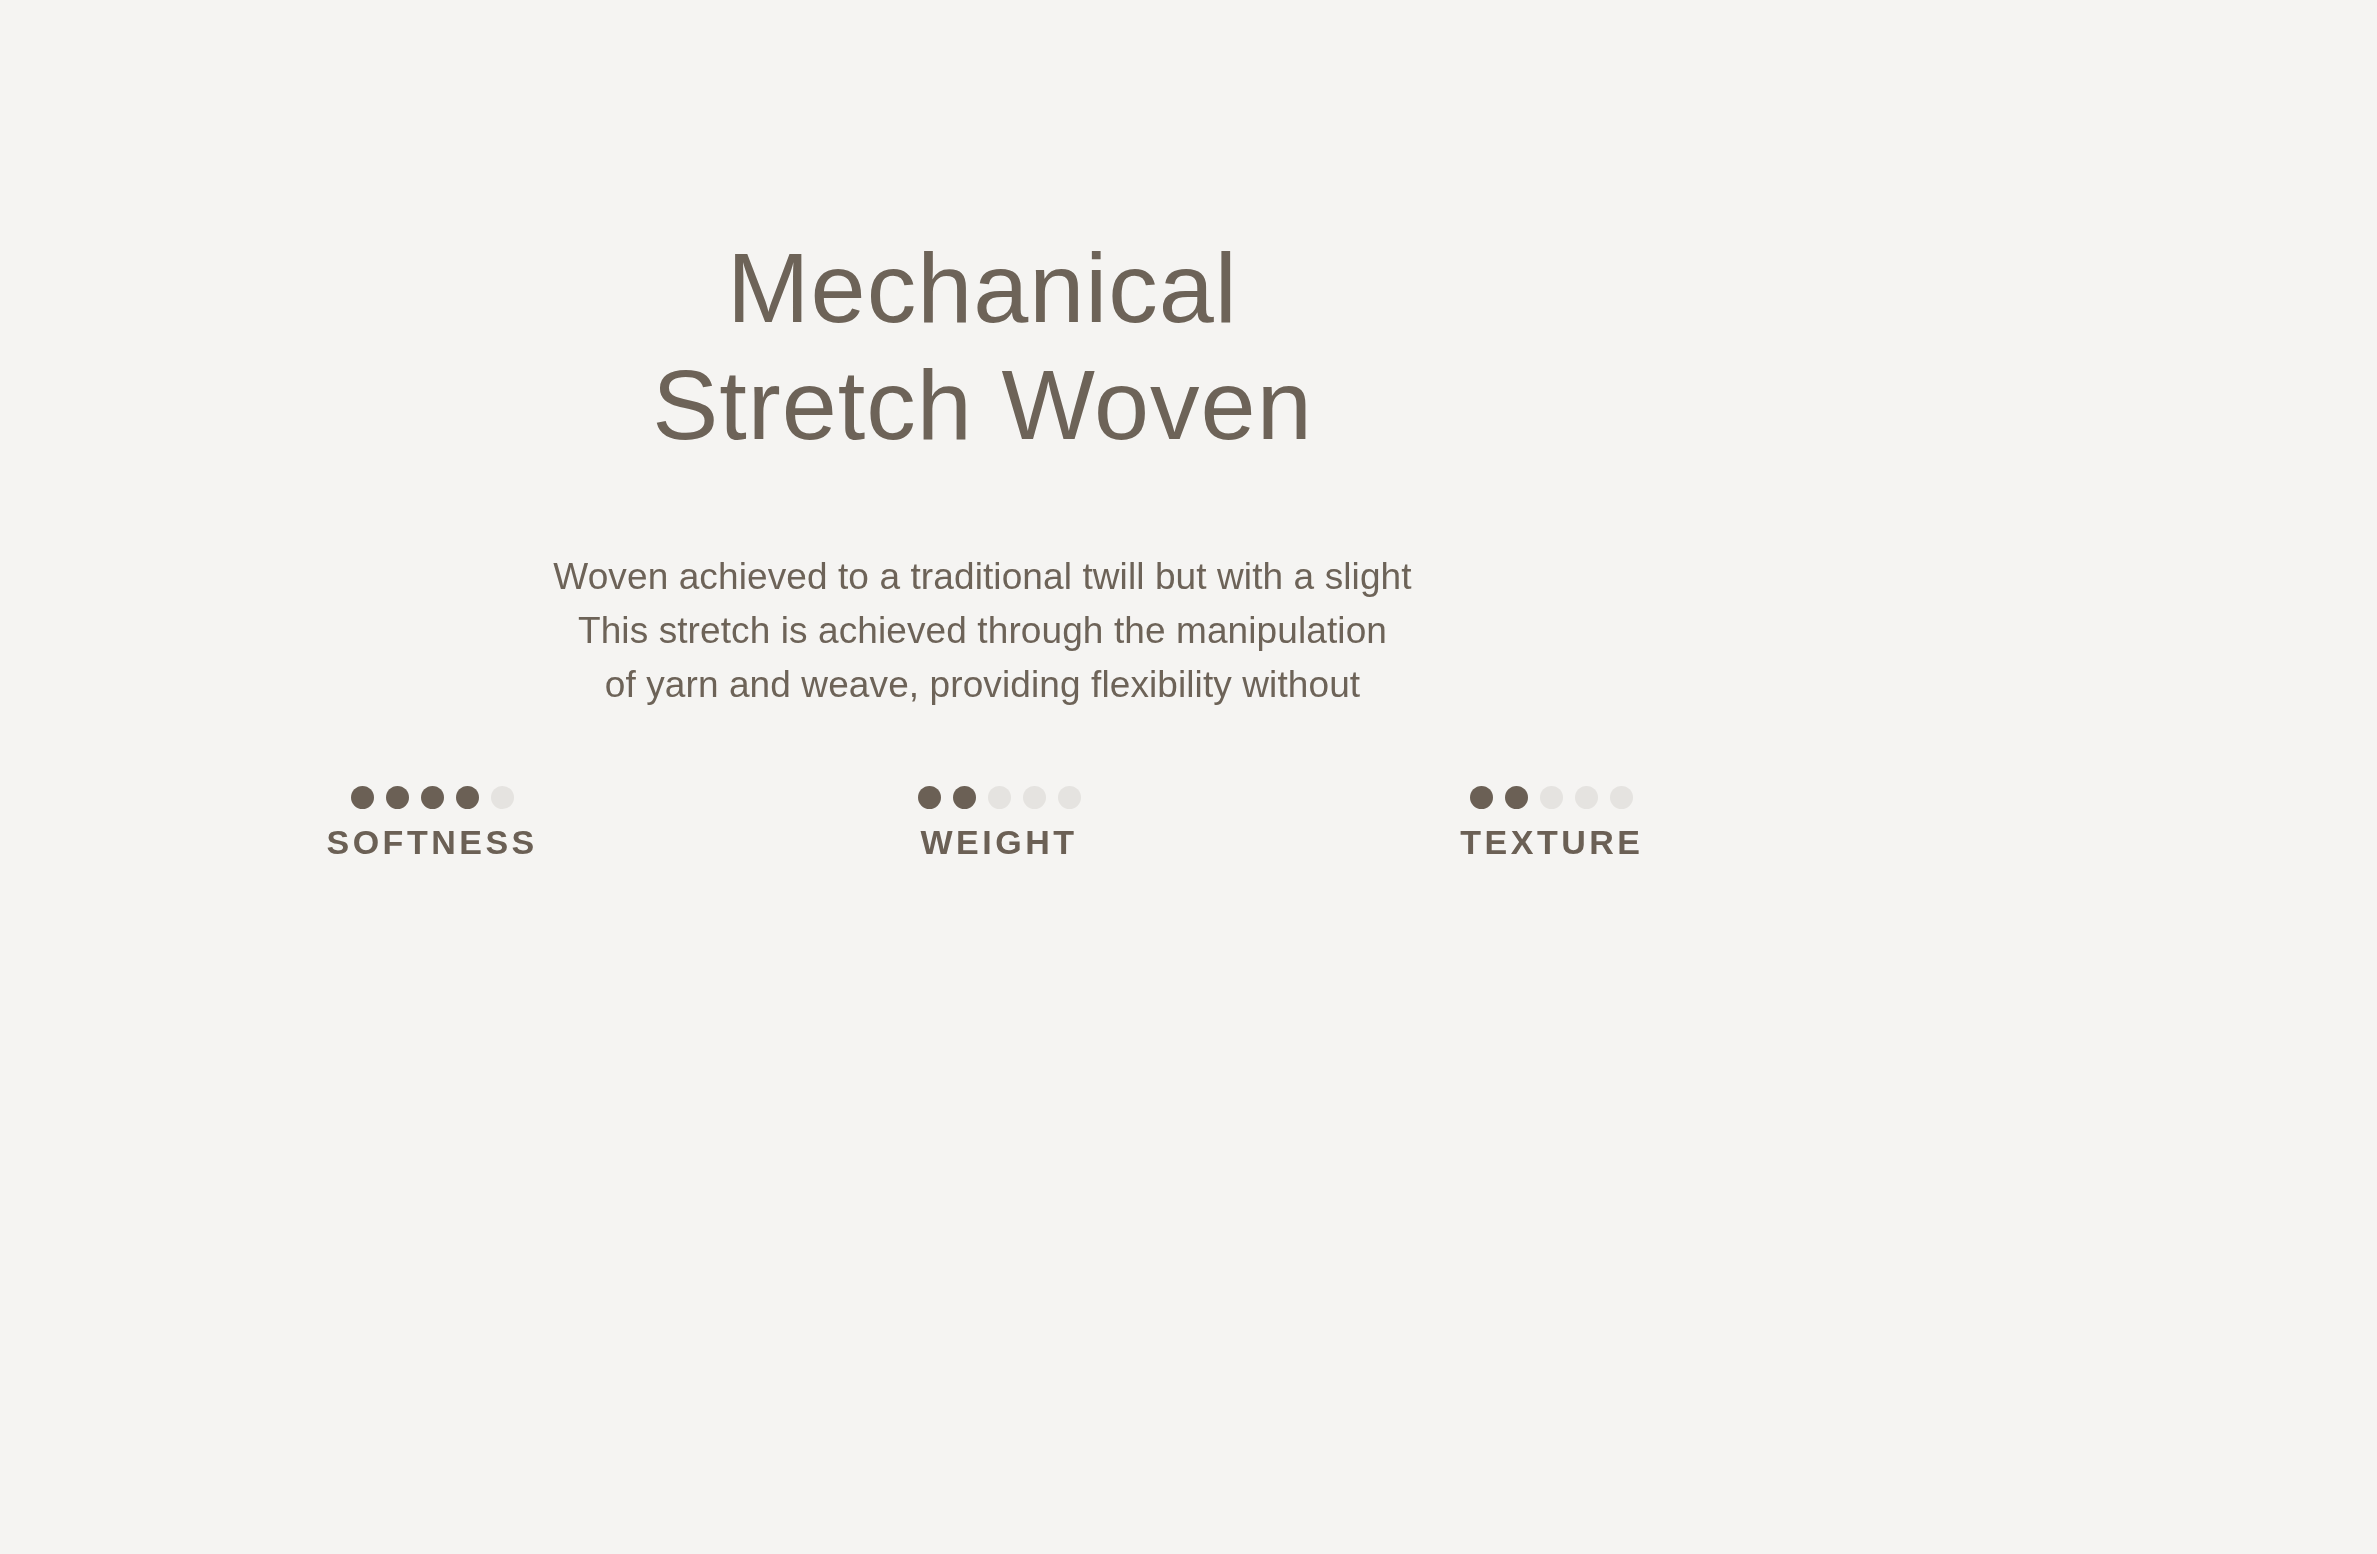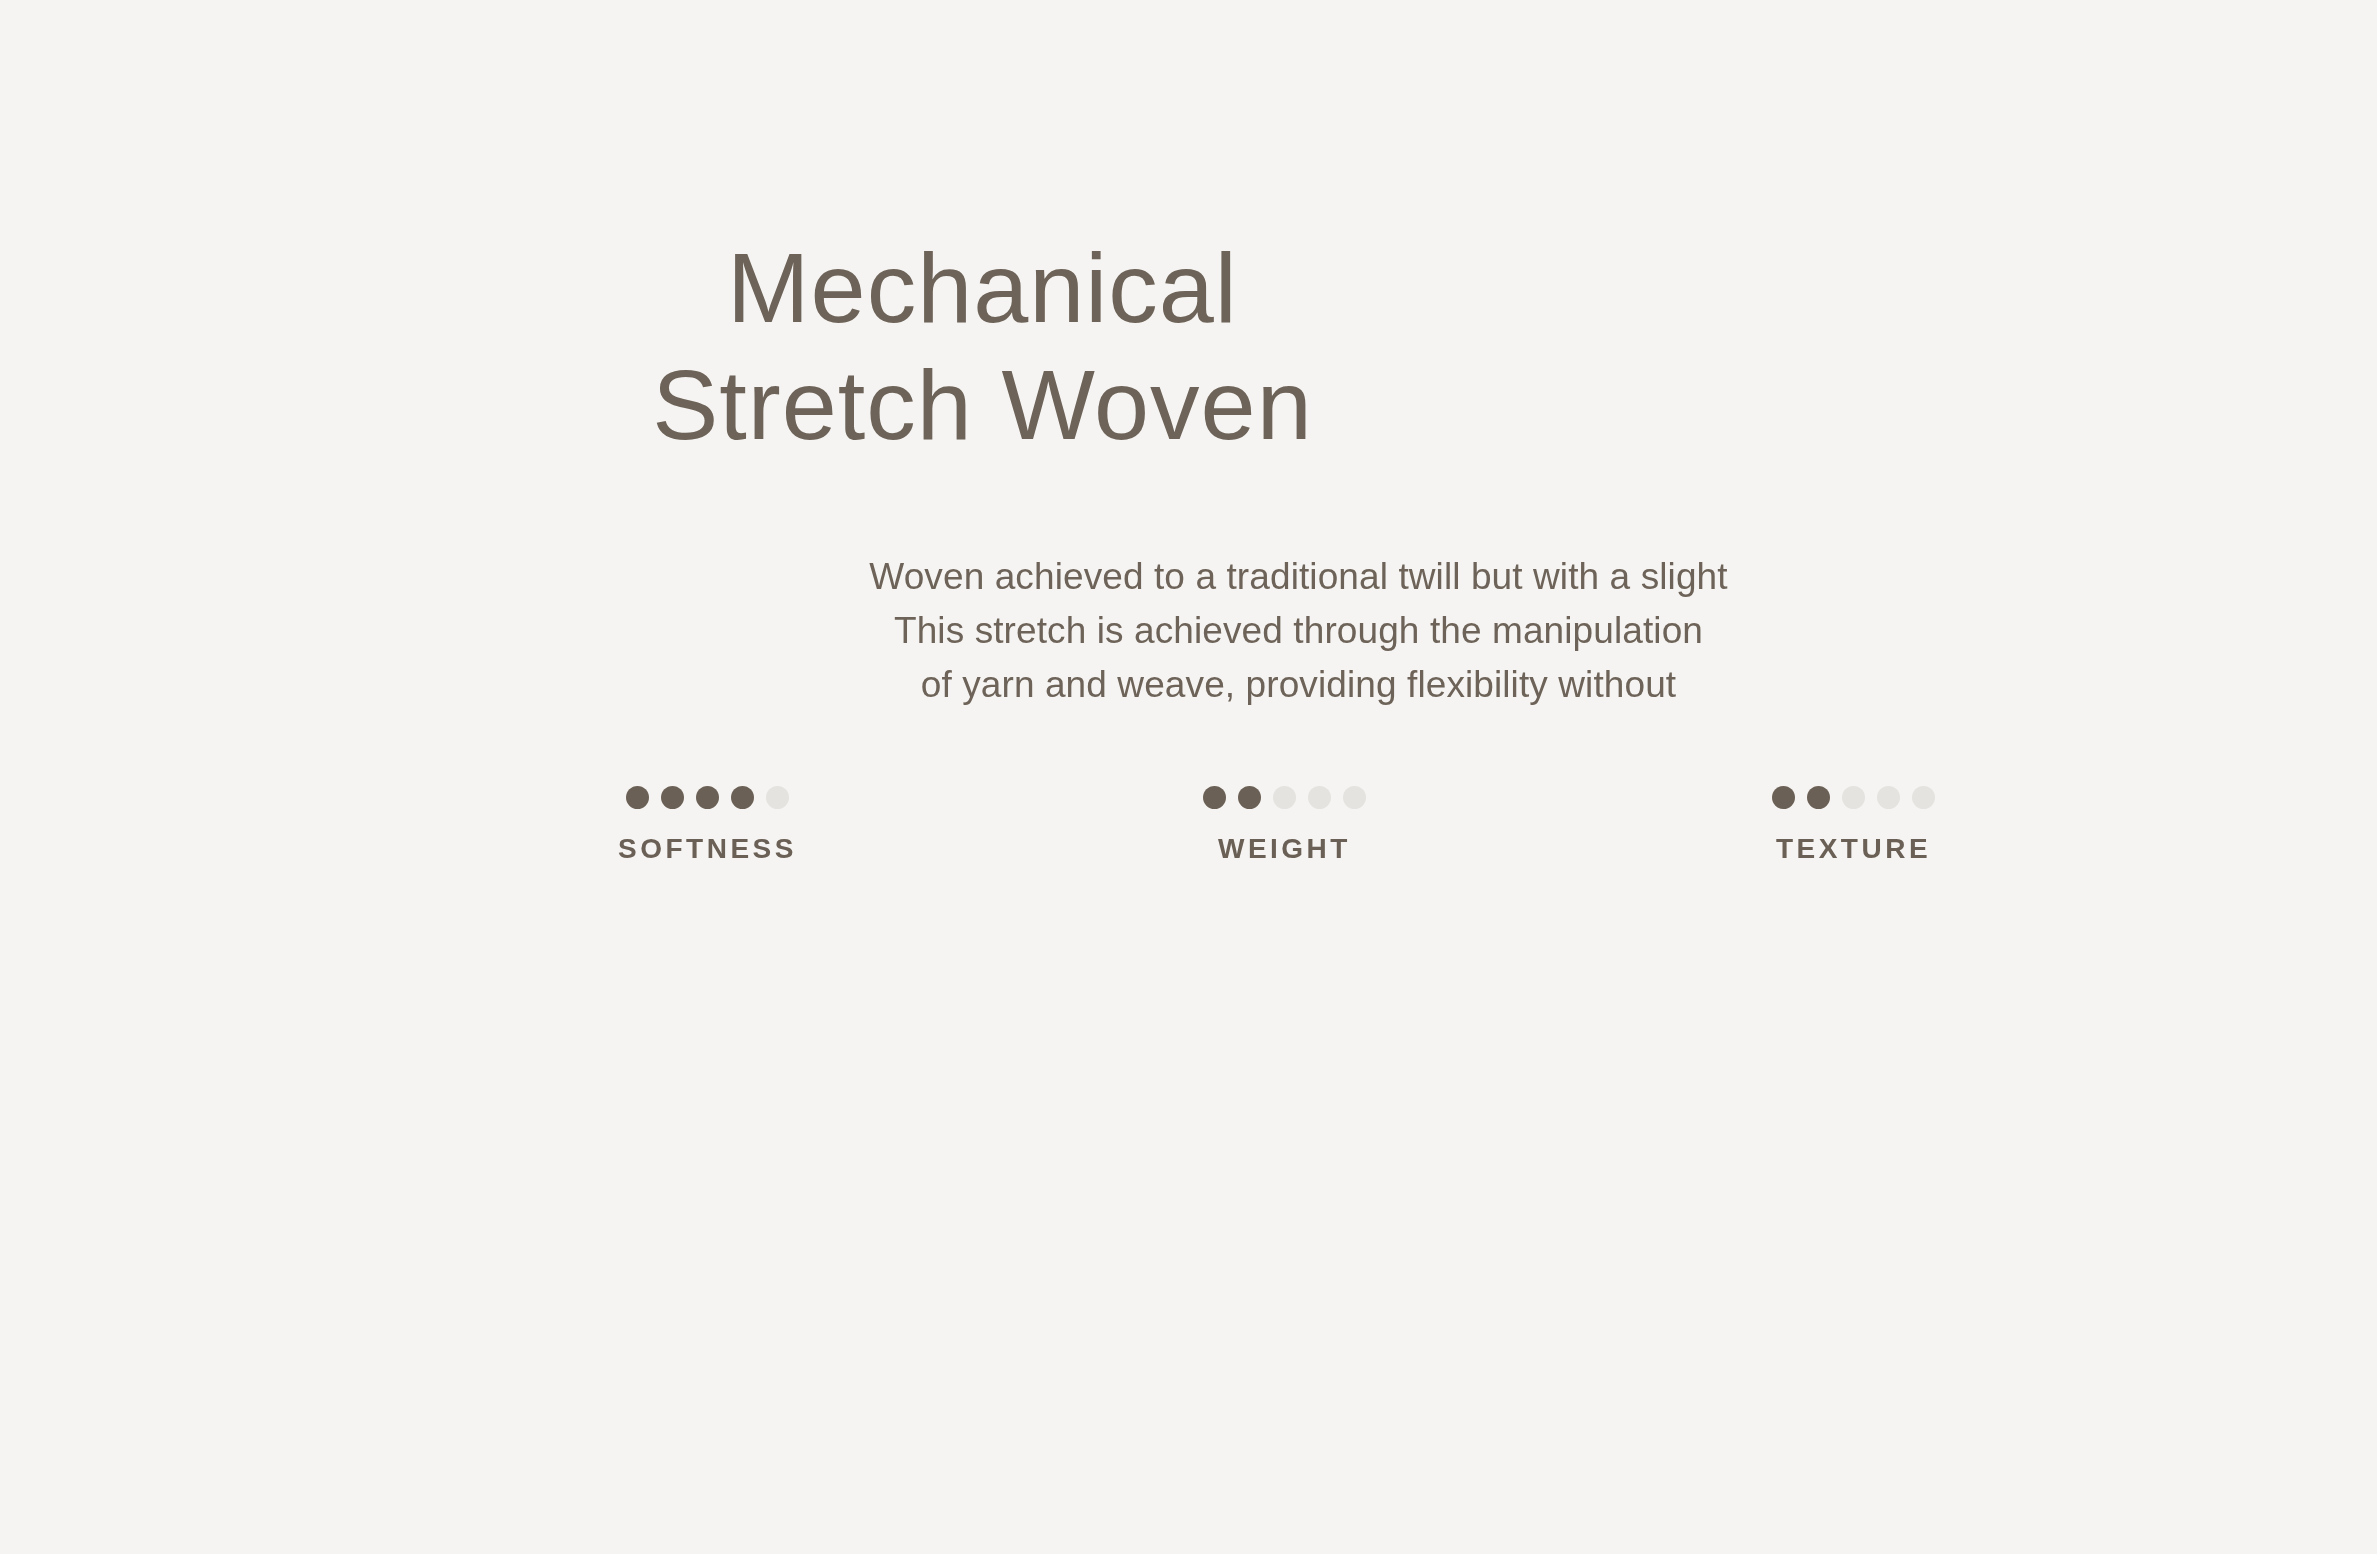--- a/index.html
+++ b/index.html
@@ -15,21 +15,21 @@
     overflow: hidden;
   }
 
   .page {
     position: relative;
     width: 1965px;
     height: 1555px;
     box-sizing: border-box;
     display: flex;
     flex-direction: column;
-    align-items: flex-end;
+    align-items: center;
   }
 
   .title-block {
     margin-top: 230px;
     text-align: center;
     width: 100%;
   }
 
   .title-line {
     font-family: "Liberation Sans", sans-serif;
@@ -84,22 +84,22 @@
     height: 23px;
     border-radius: 50%;
     background: #e5e3e0;
   }
 
   .dot.filled {
     background: #6b6055;
   }
 
   .rating-label {
-    margin-top: 24px;
-    font-size: 28px;
+    margin-top: 14px;
+    font-size: 34px;
     font-weight: 600;
     letter-spacing: 3.5px;
     color: #6b6055;
     text-transform: uppercase;
   }
 </style>
 </head>
 <body>
 
 <div class="page">

